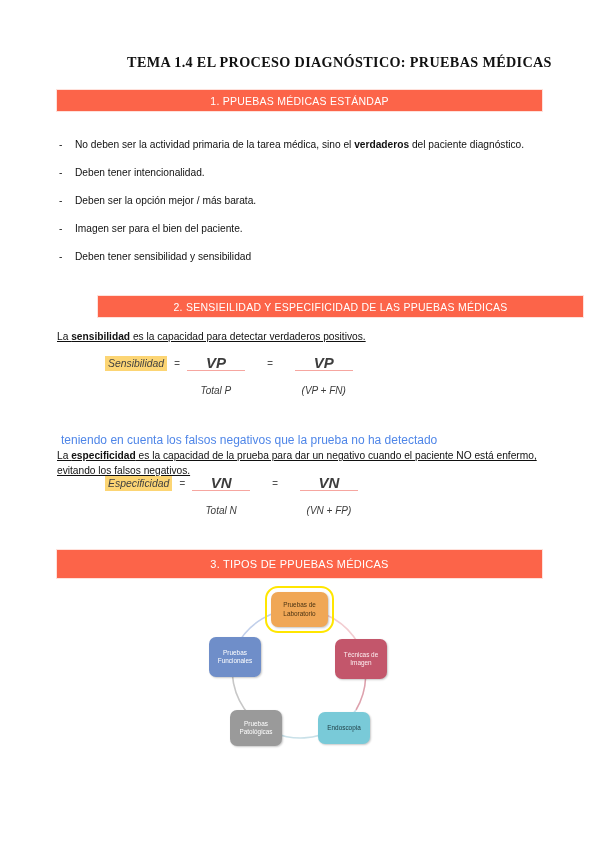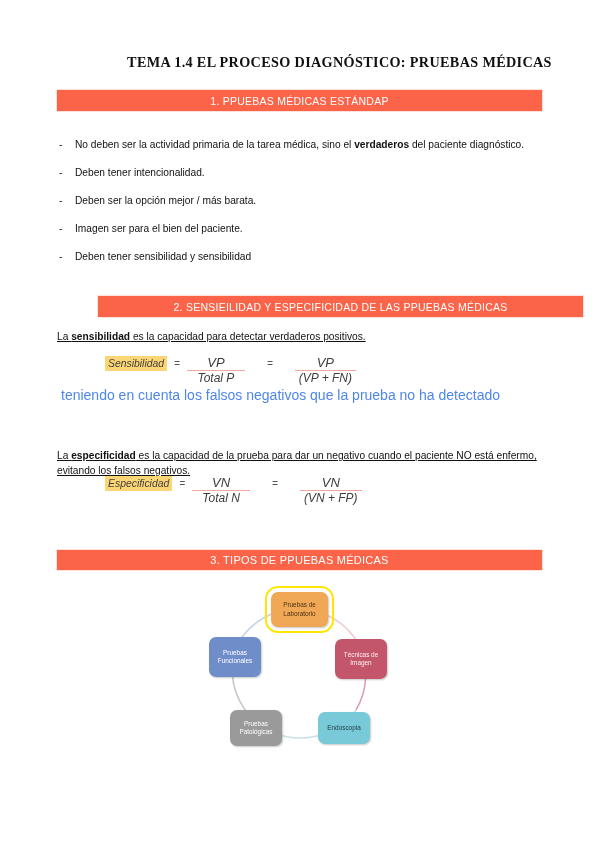--- a/index.html
+++ b/index.html
@@ -47,21 +47,21 @@
     font-size: 10.5px;
     letter-spacing: 0.25px;
     display: flex;
     align-items: center;
     justify-content: center;
     box-sizing: border-box;
     box-shadow: 0 0 0 1px rgba(255,200,190,0.55);
   }
   #banner-1 { top: 90px; }
   #banner-2 { top: 296px; margin-left: 41px; }
-  #banner-3 { top: 550px; height: 20px; font-size: 11px; }
+  #banner-3 { top: 550px; height: 28px; font-size: 11px; }
 
   
   .bullets {
     position: absolute;
     left: 57px;
     top: 138px;
     width: 480px;
   }
   .bullet {
     position: relative;
@@ -122,43 +122,44 @@
   }
   .f-eq.wide { margin: 0 22px; }
   .frac {
     display: inline-flex;
     flex-direction: column;
     align-items: center;
     min-width: 58px;
   }
   .frac .num {
     font-style: italic;
-    font-size: 13px;
+    font-size: 15px;
     color: #3d3d3d;
     line-height: 13px;
     padding: 0 6px;
+    font-weight: bold;
   }
   .frac .bar {
     width: 100%;
     height: 1px;
     background: #f6a6a0;
     margin: 1px 0 1px 0;
   }
   .frac .den {
     font-style: italic;
-    font-size: 12px;
+    font-size: 10px;
     color: #3d3d3d;
     line-height: 13px;
-    padding: 0 4px;
+    padding: 12px 4px;
   }
   .f-note {
     color: #4f86e8;
-    font-size: 14px;
+    font-size: 12px;
     line-height: 12px;
-    margin-top: 4px;
+    margin-top: 25px;
   }
   #formula-sens .f-note { padding-left: 4px; }
   #formula-espe .f-note { padding-left: 128px; }
 
   
   .diagram {
     position: absolute;
     left: 190px;
     top: 583px;
     width: 220px;

